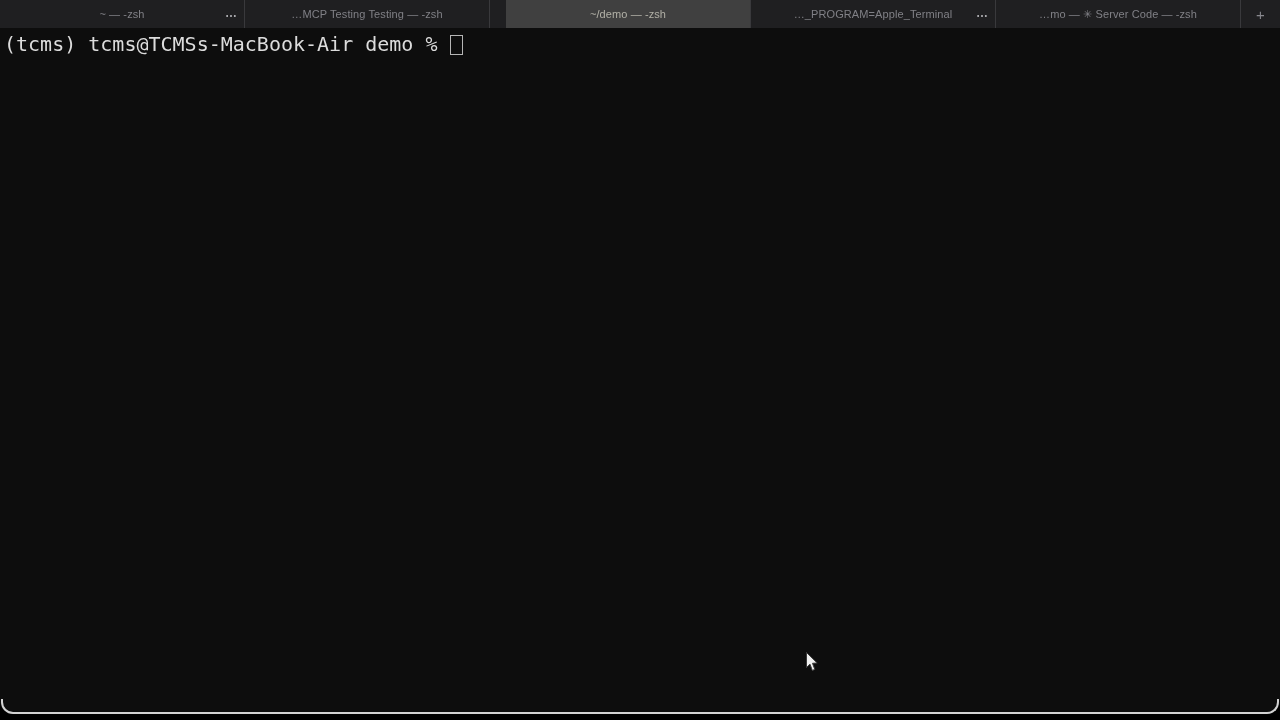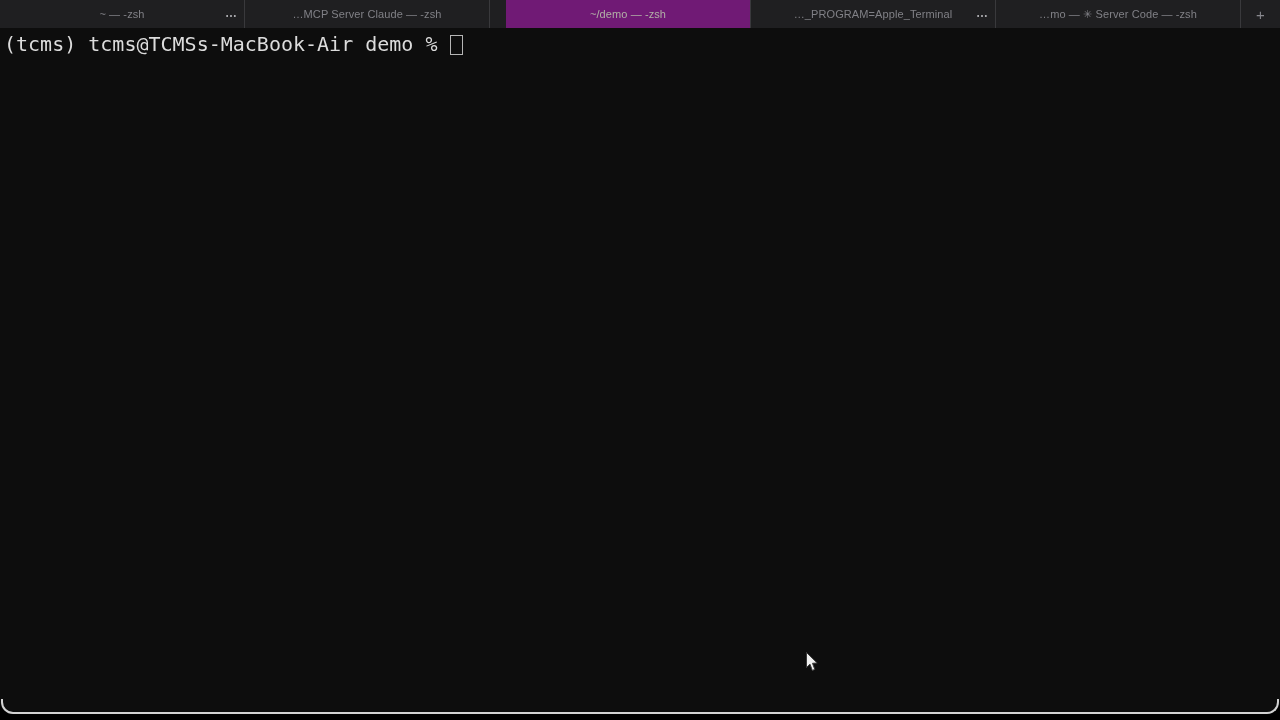--- a/index.html
+++ b/index.html
@@ -40,21 +40,21 @@
     display: flex;
     align-items: center;
     justify-content: center;
     border-right: 1px solid #39393c;
     background: #1f1f21;
     min-width: 0;
     cursor: default;
   }
   .tab:first-child { border-left: none; }
   .tab.active {
-    background: #701a75;
+    background: #404040;
     margin-left: 16px;
   }
   .tab-label {
     font-size: 11px;
     color: #808086;
     white-space: nowrap;
     overflow: hidden;
     max-width: 180px;
     letter-spacing: 0.1px;
   }
@@ -138,21 +138,21 @@
   <div class="window">
 
     <div class="tabbar">
 
       <div class="tab">
         <span class="tab-label">~ — -zsh</span>
         <span class="tab-activity">…</span>
       </div>
 
       <div class="tab">
-        <span class="tab-label">…MCP Server Claude — -zsh</span>
+        <span class="tab-label">…MCP Testing Testing — -zsh</span>
       </div>
 
       <div class="tab active">
         <span class="tab-label">~/demo — -zsh</span>
       </div>
 
 
       <div class="tab">
         <span class="tab-label">…_PROGRAM=Apple_Terminal</span>
         <span class="tab-activity">…</span>

